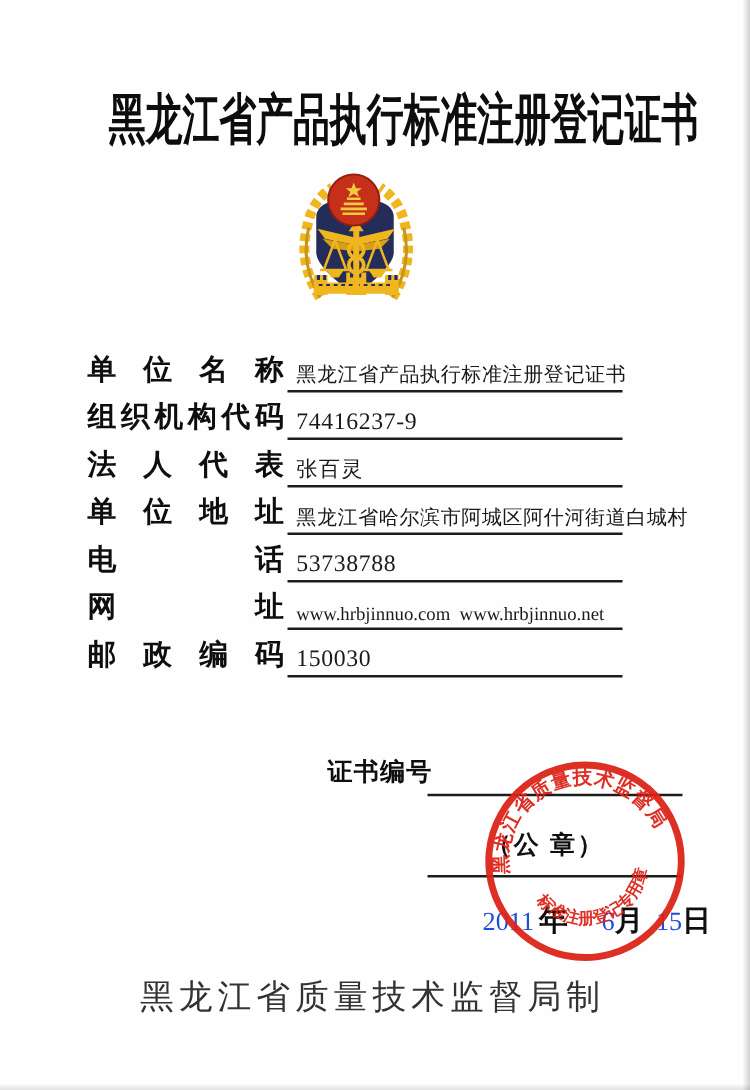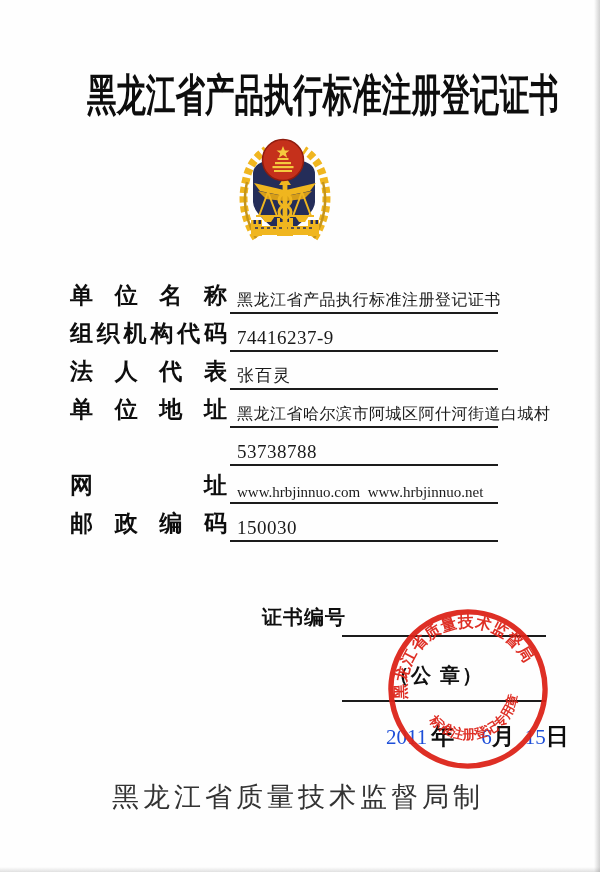--- a/index.html
+++ b/index.html
@@ -136,20 +136,21 @@
       <div class="fvalue v-name">张百灵</div>
     </div>
 
     <div class="row r3">
       <div class="flabel">单 位 地 址</div>
       <div class="fline"></div>
       <div class="fvalue v-cjk">黑龙江省哈尔滨市阿城区阿什河街道白城村</div>
     </div>
 
     <div class="row r4">
+      <div class="flabel">电 话</div>
       <div class="fline"></div>
       <div class="fvalue v-num">53738788</div>
     </div>
 
     <div class="row r5">
       <div class="flabel">网 址</div>
       <div class="fline"></div>
       <div class="fvalue v-web">www.hrbjinnuo.com  www.hrbjinnuo.net</div>
     </div>
 

